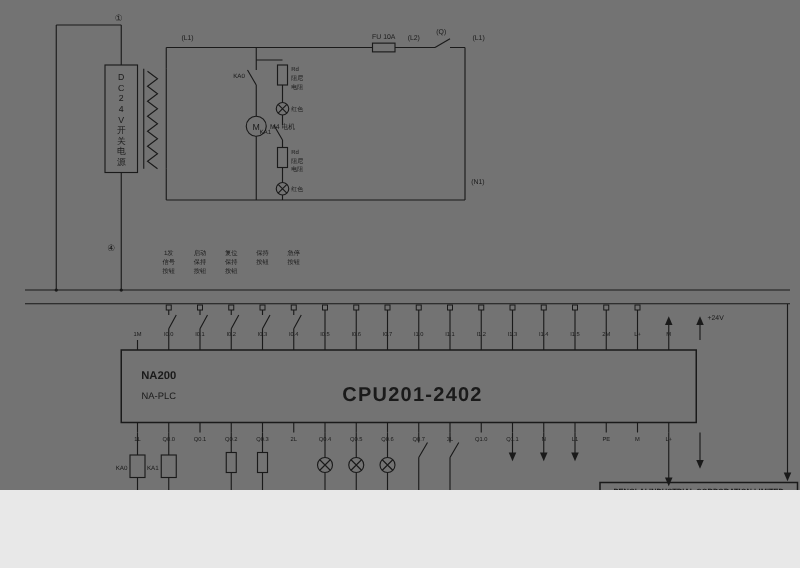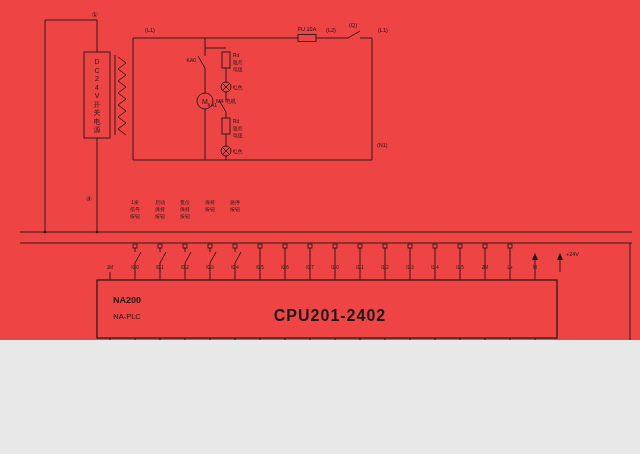--- a/index.html
+++ b/index.html
@@ -1,16 +1,16 @@
 <!DOCTYPE html>
 <html><head>
 <meta charset="utf-8">
 <style>
   html,body{margin:0;padding:0;background:#e8e8e8;}
-  .page{position:relative;width:640px;height:340px;background:#ef4444;overflow:hidden;
+  .page{position:relative;width:640px;height:392px;background:#737373;overflow:hidden;
         font-family:"Liberation Sans","DejaVu Sans",sans-serif;}
   svg{display:block;}
   svg text{fill:#1a1a1a;font-family:"Liberation Sans","DejaVu Sans",sans-serif;}
   .ln{stroke:#1a1a1a;stroke-width:0.9;fill:none;}
   .ln-thick{stroke:#1a1a1a;stroke-width:1.2;fill:none;}
   .box{stroke:#1a1a1a;stroke-width:0.9;fill:none;}
   .dot{fill:#1a1a1a;stroke:none;}
   .bold{font-weight:bold;}
 </style>
 </head>

